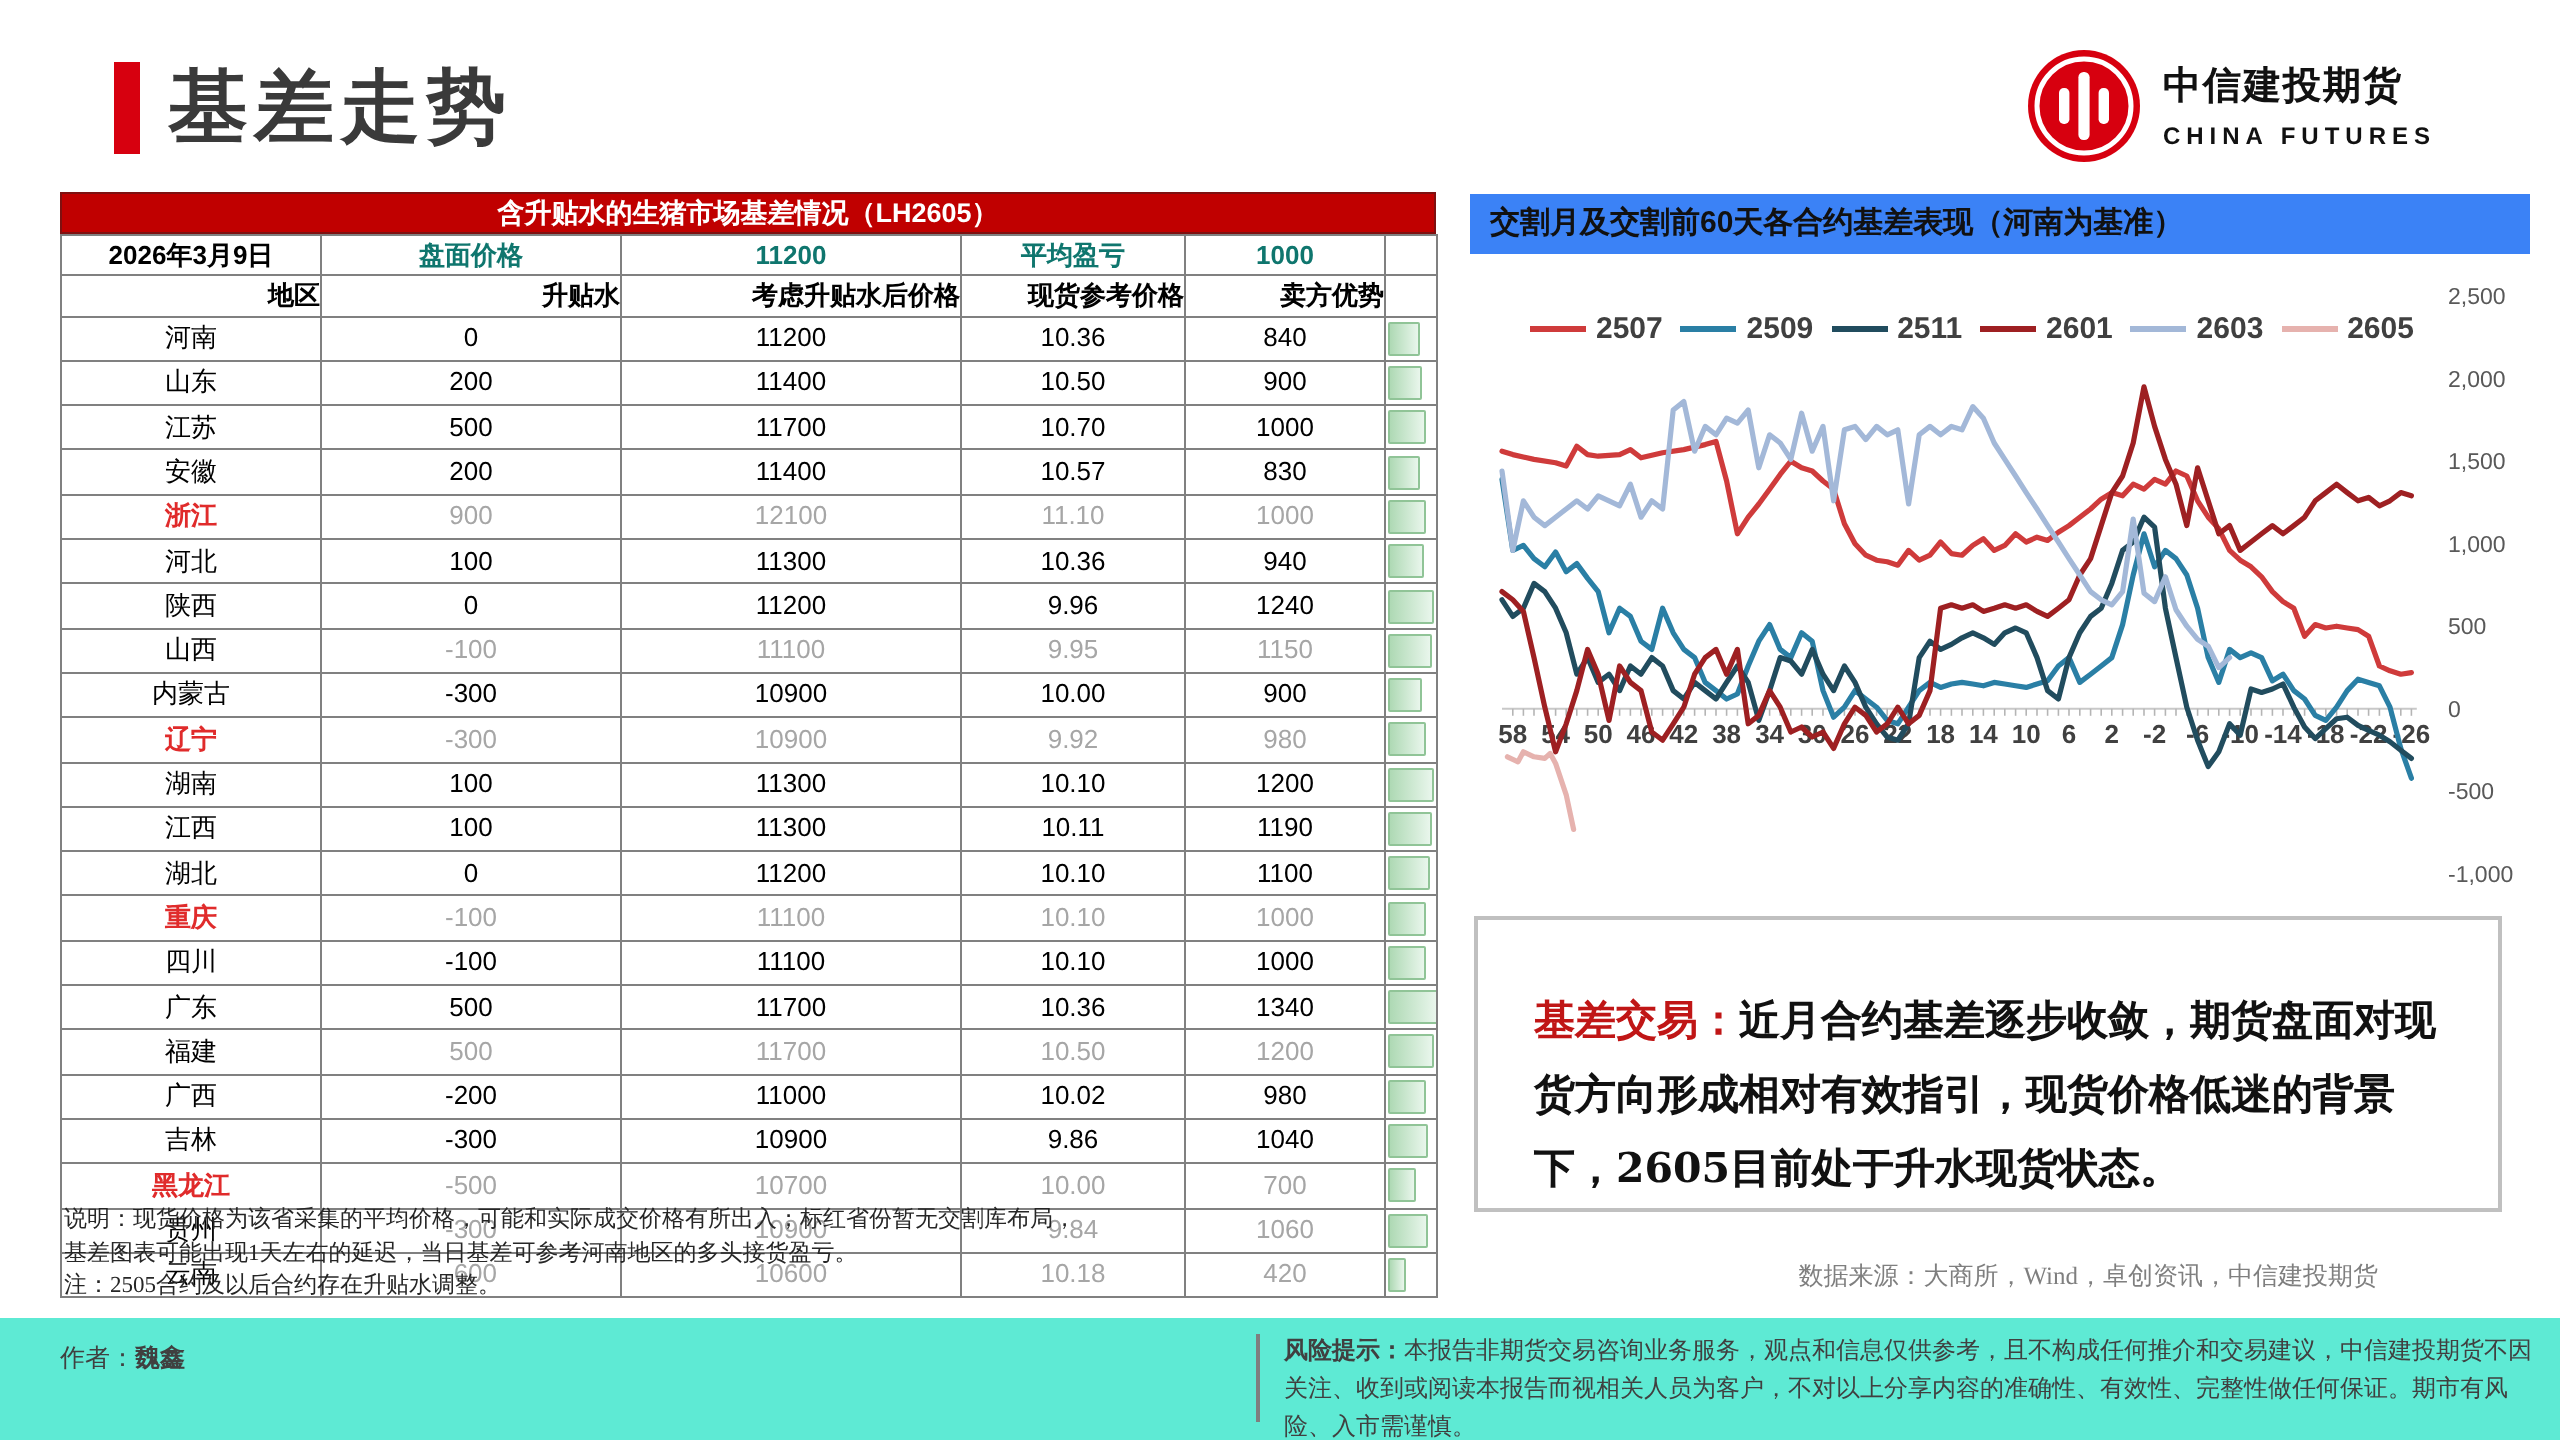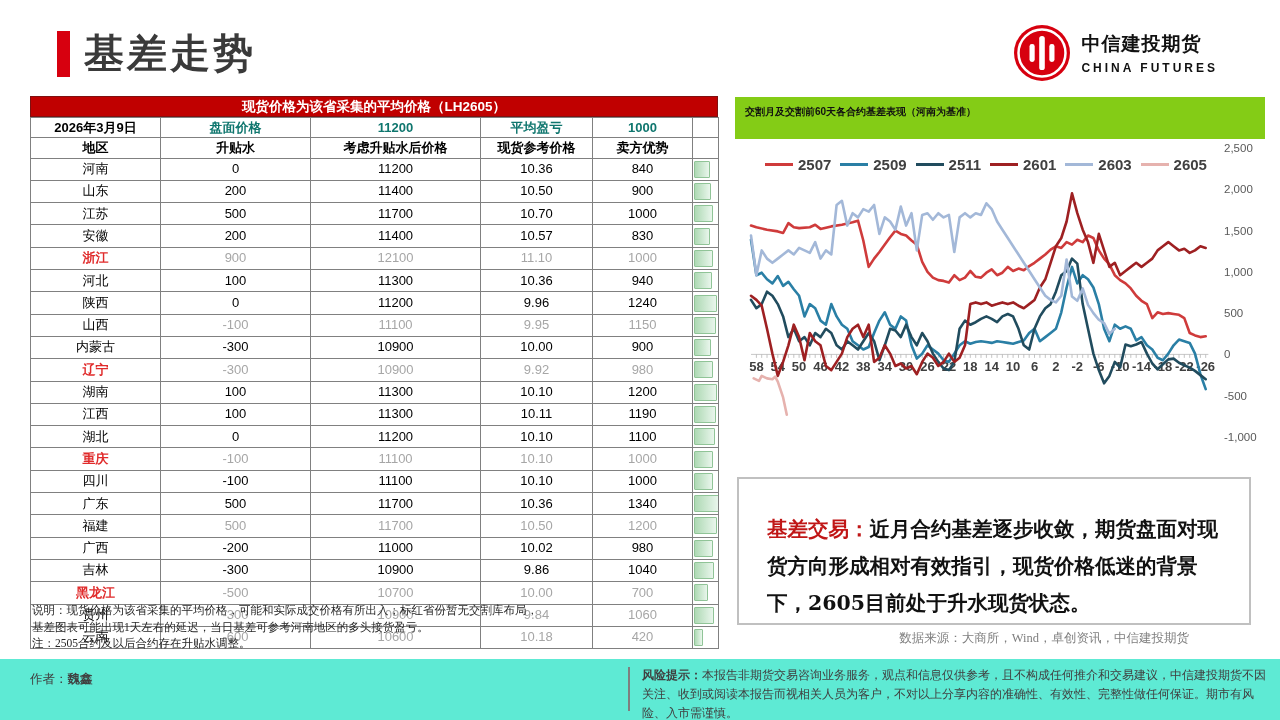--- a/index.html
+++ b/index.html
@@ -13,42 +13,42 @@
   .logo-cn{font-size:19px;font-weight:bold;color:#111;letter-spacing:1px;line-height:30px;}
   .logo-en{font-size:12px;font-weight:bold;color:#111;letter-spacing:3px;line-height:18px;}
   
   .tblwrap{position:absolute;left:30px;top:96px;width:688px;}
   .tbl-title{background:#c00000;color:#fff;font-weight:bold;font-size:13.5px;
              text-align:center;height:19px;line-height:19px;border:1px solid #7f1010;}
   table.basis{border-collapse:collapse;width:688px;table-layout:fixed;font-size:13px;color:#000;}
   table.basis td{border:1px solid #808080;text-align:center;height:19.3px;padding:0;line-height:1.1;}
   table.basis tr.meta td{color:#0f766e;font-weight:bold;}
   table.basis tr.meta td:first-child{color:#000;}
-  table.basis tr.colhdr td{font-weight:bold;color:#000;}
+  table.basis tr.colhdr td{font-weight:bold;color:#000;text-align:right;}
   td.red{color:#e02b2b;font-weight:bold;}
   td.gray{color:#a6a6a6;}
   td.barcell{border-left:1px dashed #8fbf92 !important;padding:1px 1px !important;}
   .adv-bar{height:15px;background:linear-gradient(to right,#aed9b4,#e9f6ec);
            border:1px solid #90c497;border-radius:1px;}
   .notes{position:absolute;left:32px;top:602px;width:690px;font-size:11.5px;color:#262626;
          line-height:16.5px;font-family:"Liberation Serif",serif;}
   
-  .chart-titlebar{position:absolute;left:735px;top:97px;width:530px;height:42px;background:#84cc16;
-                  color:#111;font-weight:bold;font-size:10px;line-height:29px;padding-left:10px;
+  .chart-titlebar{position:absolute;left:735px;top:97px;width:530px;height:30px;background:#3b82f6;
+                  color:#111;font-weight:bold;font-size:15px;line-height:29px;padding-left:10px;
                   box-sizing:border-box;}
   .chart-box{position:absolute;left:737px;top:132px;width:533px;height:324px;}
   .legend{position:absolute;top:24px;left:28px;width:442px;display:flex;
           justify-content:space-between;z-index:2;}
   .lg-item{display:flex;align-items:center;gap:5px;}
   .lg-line{display:inline-block;width:28px;height:3.5px;}
   .lg-item span:last-child{font-size:15px;font-weight:bold;color:#404040;}
   .commentary{position:absolute;left:737px;top:458px;width:514px;height:148px;background:#fff;
               border:2px solid #c0c0c0;box-sizing:border-box;padding:32px 26px 0 28px;
               font-family:"DejaVu Serif",serif;font-weight:bold;font-size:20.5px;
-              line-height:37px;color:#111;margin-top:19px;}
+              line-height:37px;color:#111;}
   .commentary .cred{color:#c01616;}
   .source{position:absolute;left:737px;top:630px;width:528px;text-align:right;padding-right:76px;
           box-sizing:border-box;font-size:12.5px;color:#7f7f7f;font-family:"Liberation Serif",serif;}
   
   .footer{position:absolute;left:0;top:659px;width:1280px;height:61px;background:#5eead4;}
   .author{position:absolute;left:30px;top:10px;font-size:12.5px;color:#404040;line-height:20px;}
   .author .nm{font-weight:bold;}
   .fdiv{position:absolute;left:628px;top:8px;width:2px;height:44px;background:#7f7f7f;}
   .risk{position:absolute;left:642px;top:7px;width:628px;font-size:12px;color:#404040;line-height:19px;}
   .risk .rl{font-weight:bold;}
@@ -71,21 +71,21 @@
       <rect x="16.5" y="20" width="5.2" height="18" rx="2.4" fill="#ffffff"></rect>
       <rect x="36.3" y="20" width="5.2" height="18" rx="2.4" fill="#ffffff"></rect>
     </svg>
     <div>
       <div class="logo-cn">中信建投期货</div>
       <div class="logo-en">CHINA FUTURES</div>
     </div>
   </div>
 
   <div class="tblwrap">
-    <div class="tbl-title">现货价格为该省采集的平均价格（LH2605）</div>
+    <div class="tbl-title">含升贴水的生猪市场基差情况（LH2605）</div>
     <table class="basis">
       <colgroup>
         <col style="width:130px">
           <col style="width:150px">
           <col style="width:170px">
         <col style="width:112px">
           <col style="width:100px">
           <col style="width:26px">
       </colgroup>
       <tbody>

